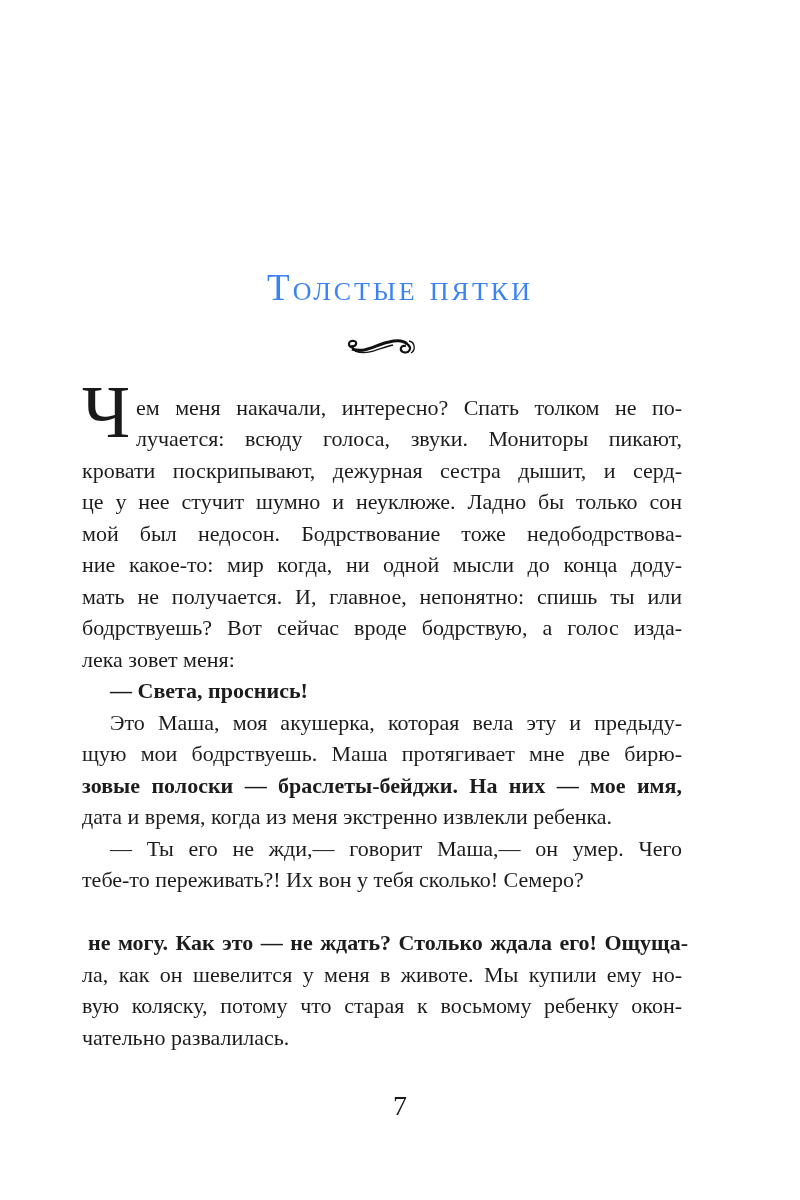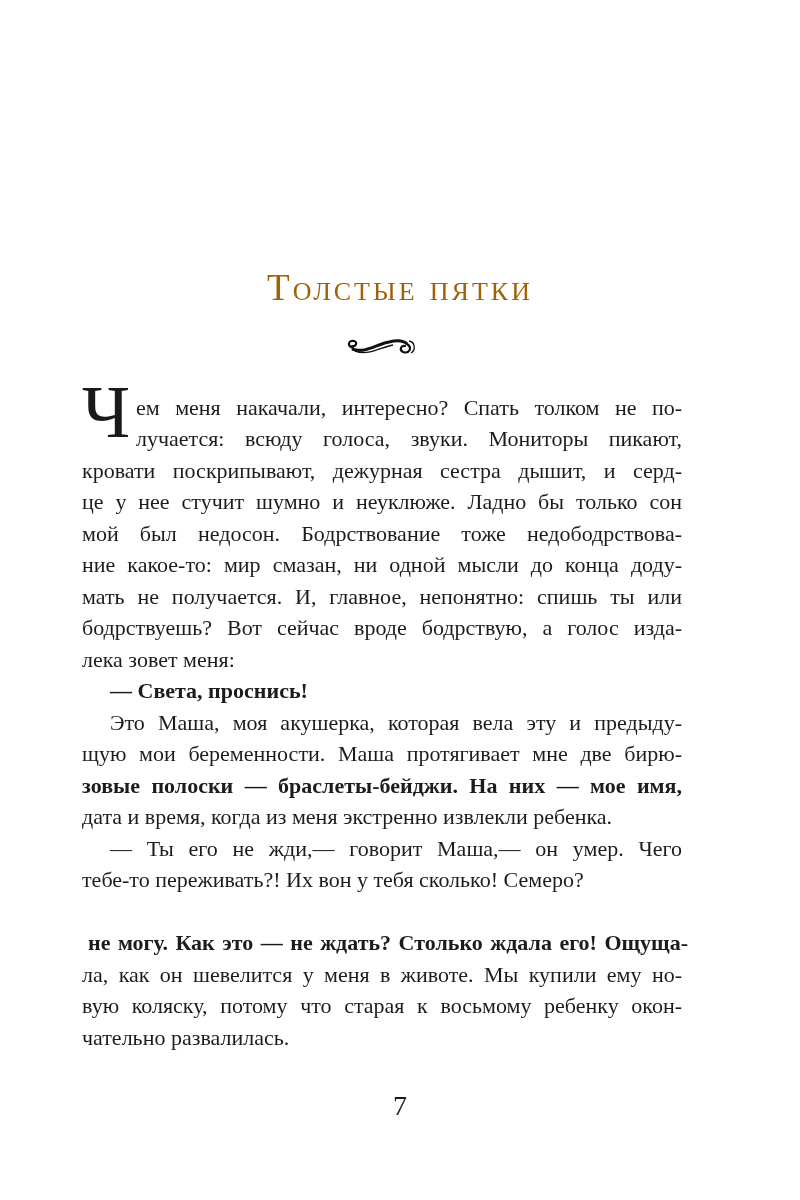--- a/index.html
+++ b/index.html
@@ -1,20 +1,20 @@
 <!DOCTYPE html>
 <html><head>
 <meta charset="utf-8">
 <style>
   html, body { margin: 0; padding: 0; background: #ffffff; }
   body { width: 800px; height: 1200px; position: relative; overflow: hidden;
          font-family: "Liberation Serif", "DejaVu Serif", serif; color: #1a1a1a; }
   .page { position: absolute; left: 0; top: 0; width: 800px; height: 1200px; background: #fff; }
   .title { position: absolute; left: 0; width: 800px; top: 266px; text-align: center;
-           font-size: 37px; letter-spacing: 3px; font-variant: small-caps; color: #a16207; }
+           font-size: 37px; letter-spacing: 3px; font-variant: small-caps; color: #3b82f6; }
   .ornament { position: absolute; left: 343px; top: 332px; width: 75px; height: 28px; }
   .dropcap { position: absolute; left: 82px; top: 375px; font-size: 74px; line-height: 74px; color: #1a1a1a; }
   .line { position: absolute; font-size: 22px; line-height: 31px; white-space: nowrap;
           text-align: justify; text-align-last: justify; color: #1c1c1c; }
   .line.last { text-align-last: left; }
   .pagenum { position: absolute; left: 0; width: 800px; top: 1090px; text-align: center; font-size: 28px; color: #1a1a1a; }
 </style>
 </head>
 <body>
 
@@ -30,27 +30,27 @@
     <path d="M66 9 C72 10 73 18 68 21" fill="none" stroke="#111" stroke-width="1.3"></path>
   </svg>
 
   <div class="dropcap">Ч</div>
 
   <div class="line" style="left:136px; top:392px; width:546px;">ем меня накачали, интересно? Спать толком не по-</div>
   <div class="line" style="left:136px; top:423px; width:546px;">лучается: всюду голоса, звуки. Мониторы пикают,</div>
   <div class="line" style="left:82px; top:455px; width:600px;">кровати поскрипывают, дежурная сестра дышит, и серд-</div>
   <div class="line" style="left:82px; top:486px; width:600px;">це у нее стучит шумно и неуклюже. Ладно бы только сон</div>
   <div class="line" style="left:82px; top:518px; width:600px;">мой был недосон. Бодрствование тоже недободрствова-</div>
-  <div class="line" style="left:82px; top:549px; width:600px;">ние какое-то: мир смазан, ни одной мысли до конца доду-</div>
+  <div class="line" style="left:82px; top:549px; width:600px;">ние какое-то: мир когда, ни одной мысли до конца доду-</div>
   <div class="line" style="left:82px; top:581px; width:600px;">мать не получается. И, главное, непонятно: спишь ты или</div>
   <div class="line" style="left:82px; top:612px; width:600px;">бодрствуешь? Вот сейчас вроде бодрствую, а голос изда-</div>
   <div class="line last" style="left:82px; top:644px; width:600px;">лека зовет меня:</div>
   <div class="line last" style="left:110px; top:675px; width:572px;font-weight:bold;">— Света, проснись!</div>
   <div class="line" style="left:110px; top:707px; width:572px;">Это Маша, моя акушерка, которая вела эту и предыду-</div>
-  <div class="line" style="left:82px; top:738px; width:600px;">щую мои беременности. Маша протягивает мне две бирю-</div>
+  <div class="line" style="left:82px; top:738px; width:600px;">щую мои бодрствуешь. Маша протягивает мне две бирю-</div>
   <div class="line" style="left:82px; top:770px; width:600px;font-weight:bold;">зовые полоски — браслеты-бейджи. На них — мое имя,</div>
   <div class="line last" style="left:82px; top:801px; width:600px;">дата и время, когда из меня экстренно извлекли ребенка.</div>
   <div class="line" style="left:110px; top:833px; width:572px;">— Ты его не жди,— говорит Маша,— он умер. Чего</div>
   <div class="line last" style="left:82px; top:864px; width:600px;">тебе-то переживать?! Их вон у тебя сколько! Семеро?</div>
   <div class="line" style="left:88px; top:927px; width:600px;font-weight:bold;">не могу. Как это — не ждать? Столько ждала его! Ощуща-</div>
   <div class="line" style="left:82px; top:959px; width:600px;">ла, как он шевелится у меня в животе. Мы купили ему но-</div>
   <div class="line" style="left:82px; top:990px; width:600px;">вую коляску, потому что старая к восьмому ребенку окон-</div>
   <div class="line last" style="left:82px; top:1022px; width:600px;">чательно развалилась.</div>
 
   <div class="pagenum">7</div>

